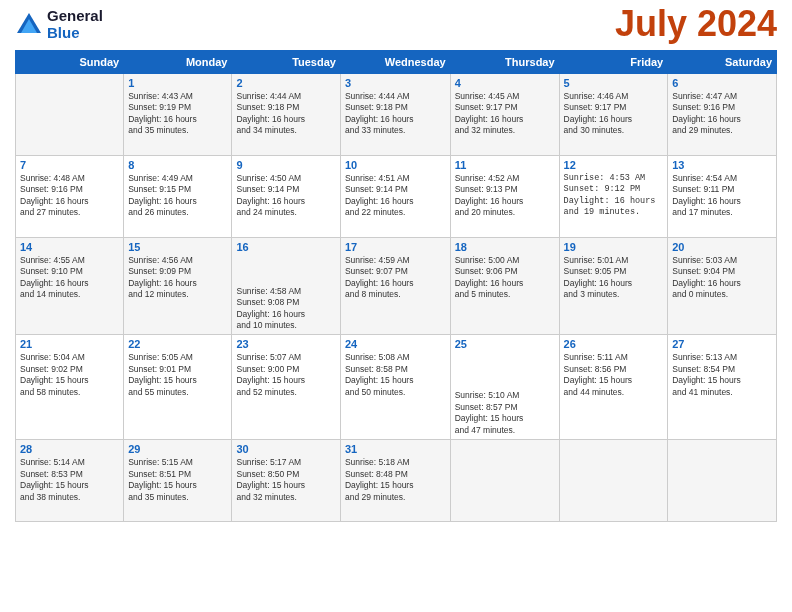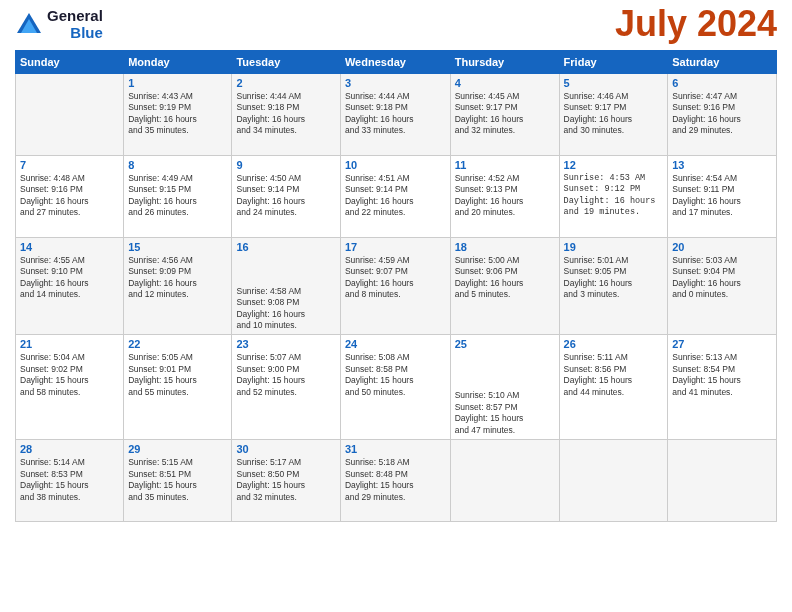--- a/index.html
+++ b/index.html
@@ -33,21 +33,20 @@
     }
     .logo-general {
       font-size: 15px;
       font-weight: bold;
       color: #1a1a2e;
     }
     .logo-blue {
       font-size: 15px;
       font-weight: bold;
       color: #1565c0;
-      text-align: right;
     }
     .logo-icon {
       width: 28px;
       height: 28px;
       margin-right: 4px;
     }
     .title-block {
       text-align: right;
     }
     .month-title {
@@ -63,21 +62,21 @@
     }
     table {
       width: 100%;
       border-collapse: collapse;
       font-size: 9.5px;
     }
     thead tr th {
       background-color: #1565c0;
       color: white;
       padding: 5px 4px;
-      text-align: left;
+      text-align: right;
       font-size: 11px;
       font-weight: bold;
       border: 1px solid #1565c0;
     }
     tbody tr td {
       border: 1px solid #ccc;
       padding: 3px 4px;
       vertical-align: top;
       height: 82px;
       width: 113px;

